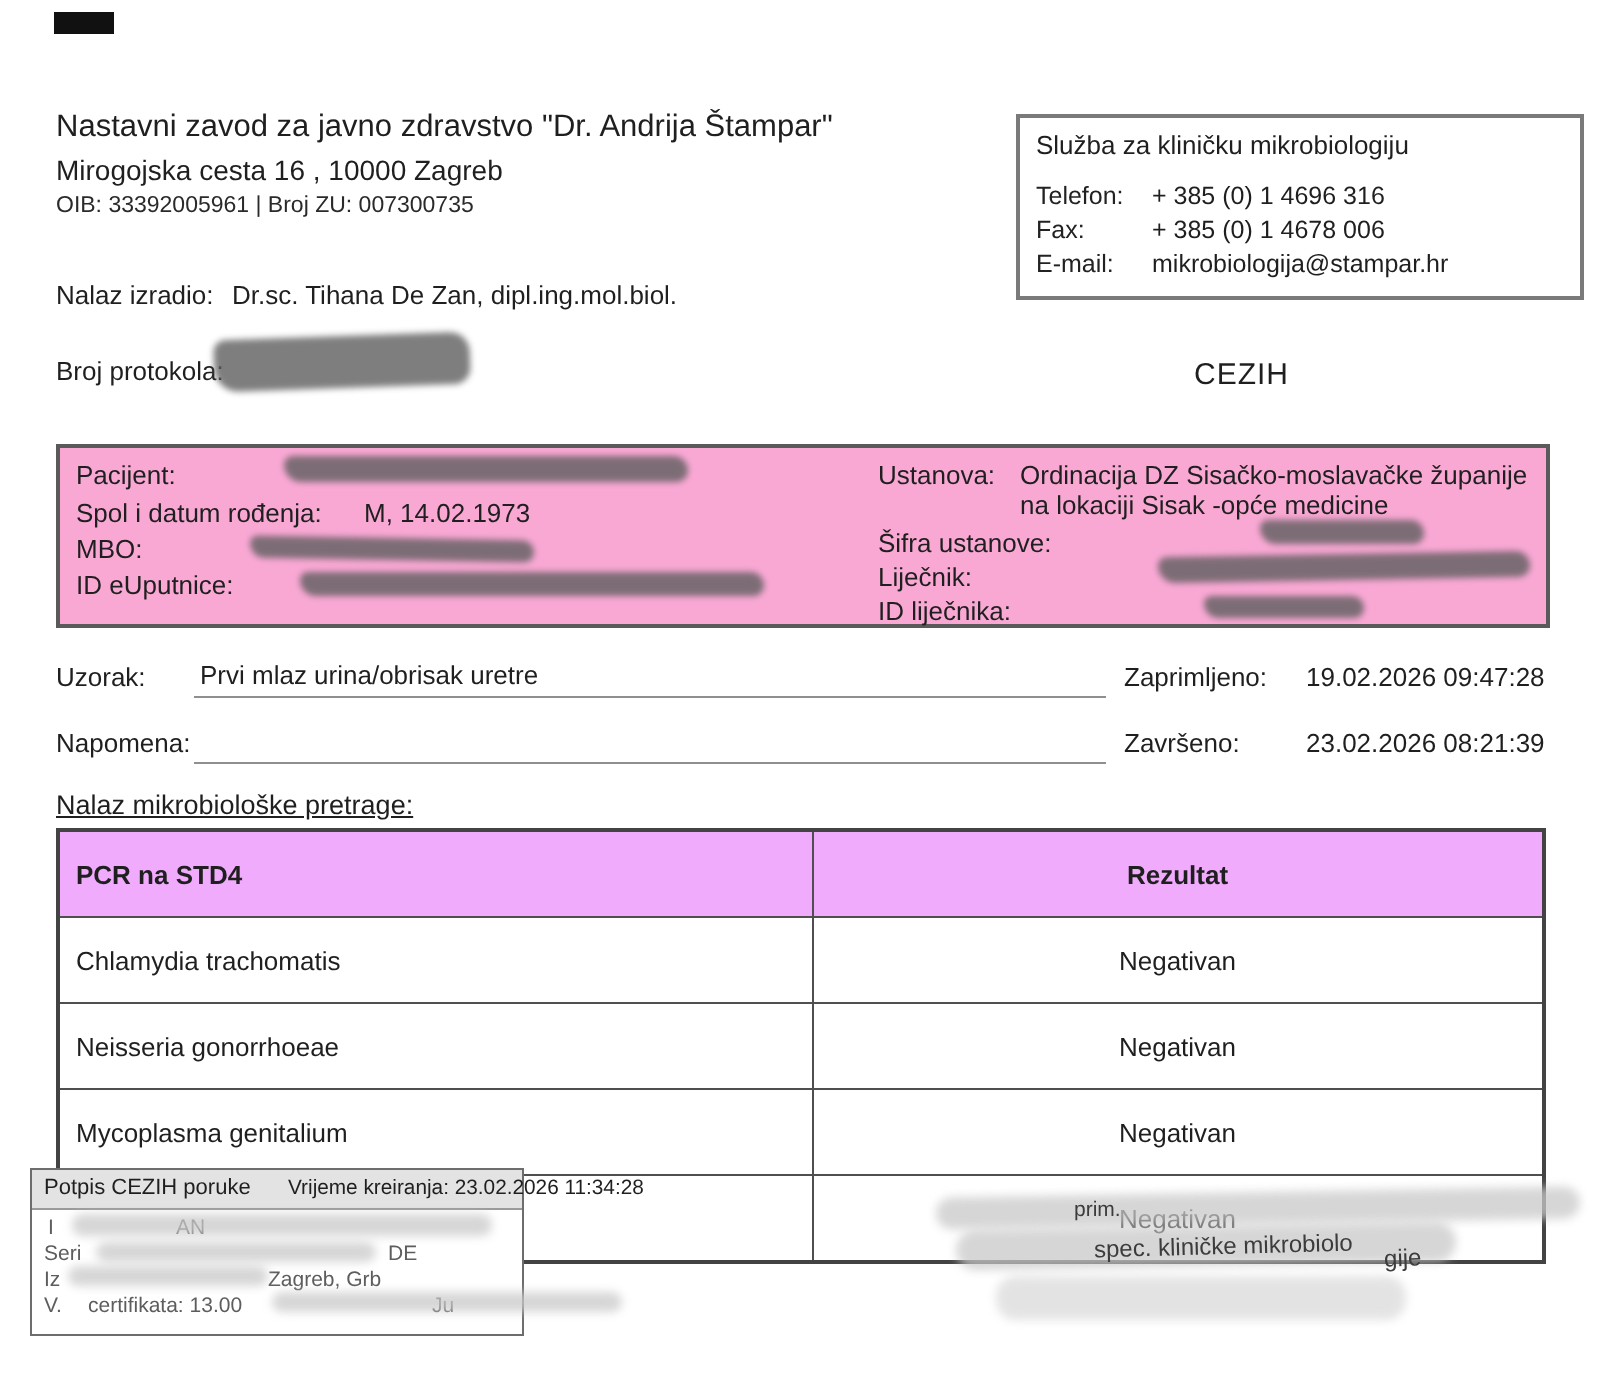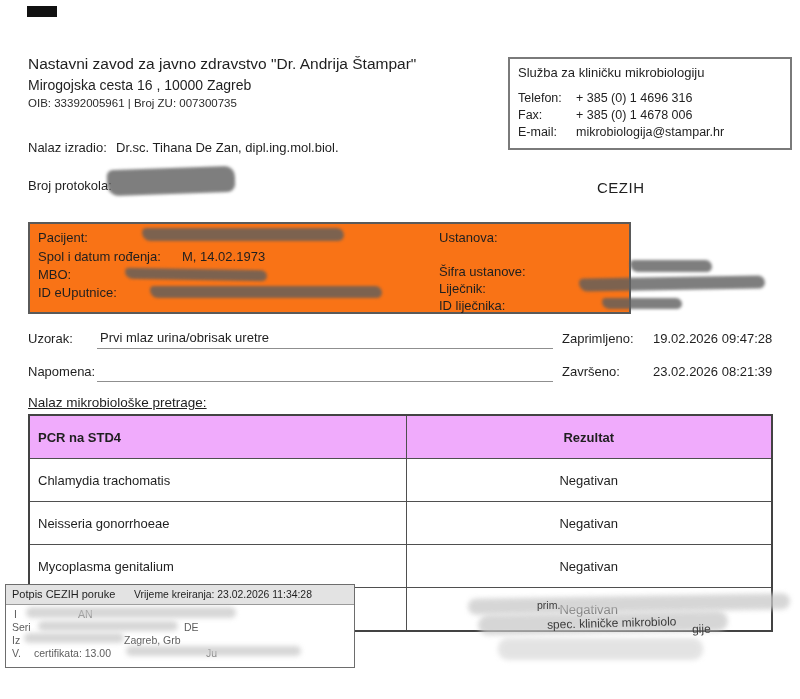--- a/index.html
+++ b/index.html
@@ -13,40 +13,40 @@
   .bold{font-weight:normal;}
   
   #contact-box{left:508px;top:57px;width:284px;border:2px solid #7a7a7a;background:#fff;
                padding:6px 0 7px 8px;box-sizing:border-box;}
   #contact-box .title{font-size:13px;margin-bottom:10px;}
   .crow{display:flex;font-size:12.5px;line-height:17px;}
   .crow .cl{width:58px;flex:0 0 58px;color:#222;}
   .crow .cv{white-space:nowrap;}
   .crow .cv2{font-size:11.8px;white-space:nowrap;display:block;line-height:14px;}
   
-  #patient-box{left:28px;top:222px;width:603px;height:92px;border:2px solid #5a5a5a;
-               box-sizing:border-box;background:#f97316;}
+  #patient-box{left:28px;top:222px;width:747px;height:92px;border:2px solid #5a5a5a;
+               box-sizing:border-box;background:#f9a8d4;}
   .pfield{position:absolute;font-size:13px;white-space:nowrap;}
   
   .blob{position:absolute;background:#5e5e5e;opacity:.8;filter:blur(1.5px);
         border-radius:6px 10px 8px 12px;}
   .blob-light{position:absolute;background:#c9c9c9;opacity:.75;filter:blur(2.5px);
         border-radius:10px;}
   #redact-topleft{left:27px;top:6px;width:30px;height:11px;background:#111;}
   
   .uline{position:absolute;border-top:1px solid #8f8f8f;height:0;}
   
   #results-table{position:absolute;left:28px;top:414px;border-collapse:collapse;table-layout:fixed;}
   #results-table td,#results-table th{border:1px solid #4f4f4f;font-size:13px;height:22px;
         padding:0 0 0 8px;text-align:left;font-weight:normal;}
   #results-table th{background:#f0abfc;font-weight:bold;}
   #results-table .c2{text-align:center;padding:10px;}
   #results-table{border:2px solid #434343;}
   
-  #sig-box{left:5px;top:584px;width:350px;height:84px;border:1px solid #6d6d6d;
+  #sig-box{left:15px;top:584px;width:247px;height:84px;border:1px solid #6d6d6d;
            box-sizing:border-box;background:#fff;}
   #sig-header{position:absolute;left:0;top:0;width:100%;height:20px;background:#e3e3e3;
               border-bottom:1px solid #9a9a9a;box-sizing:border-box;}
   #sig-header .hl{position:absolute;left:6px;top:3px;font-size:11px;}
   #sig-header .hr{position:absolute;left:128px;top:4px;font-size:10.4px;white-space:nowrap;}
   .sigfrag{position:absolute;font-size:10.5px;color:#5d5d5d;white-space:nowrap;}
   
   .stampfrag{position:absolute;color:#3c3c3c;white-space:nowrap;}
 </style>
 </head>
@@ -87,20 +87,21 @@
     <div class="pfield" style="left:8px;top:6px;">Pacijent:</div>
     <div class="blob" style="left:112px;top:4px;width:202px;height:13px;"></div>
     <div class="pfield" style="left:8px;top:25px;">Spol i datum rođenja:</div>
     <div class="pfield" style="left:152px;top:25px;">M, 14.02.1973</div>
     <div class="pfield" style="left:8px;top:43px;">MBO:</div>
     <div class="blob" style="left:95px;top:45px;width:142px;height:11px;transform:rotate(1deg);"></div>
     <div class="pfield" style="left:8px;top:61px;text-align:right;">ID eUputnice:</div>
     <div class="blob" style="left:120px;top:62px;width:232px;height:12px;"></div>
 
     <div class="pfield" style="left:409px;top:6px;">Ustanova:</div>
+    <div class="pfield" style="left:480px;top:6px;width:262px;white-space:normal;line-height:15px;">Ordinacija DZ Sisačko-moslavačke županije na lokaciji Sisak -opće medicine</div>
     <div class="pfield" style="left:409px;top:40px;">Šifra ustanove:</div>
     <div class="blob" style="left:600px;top:36px;width:82px;height:12px;"></div>
     <div class="pfield" style="left:409px;top:57px;">Liječnik:</div>
     <div class="blob" style="left:549px;top:53px;width:186px;height:13px;transform:rotate(-1deg);"></div>
     <div class="pfield" style="left:409px;top:74px;">ID liječnika:</div>
     <div class="blob" style="left:572px;top:74px;width:80px;height:11px;"></div>
   </div>
 
   <div class="abs t13" style="left:28px;top:331px;">Uzorak:</div>
   <div class="abs t13" style="left:100px;top:330px;">Prvi mlaz urina/obrisak uretre</div>

